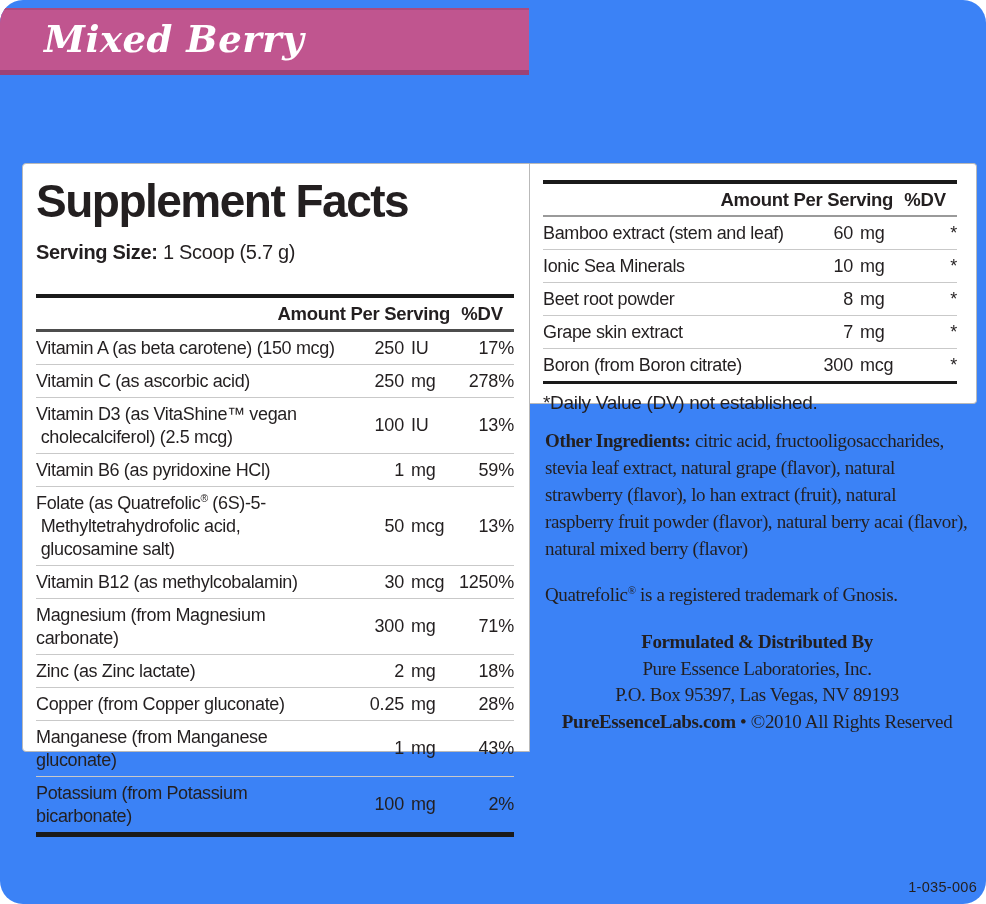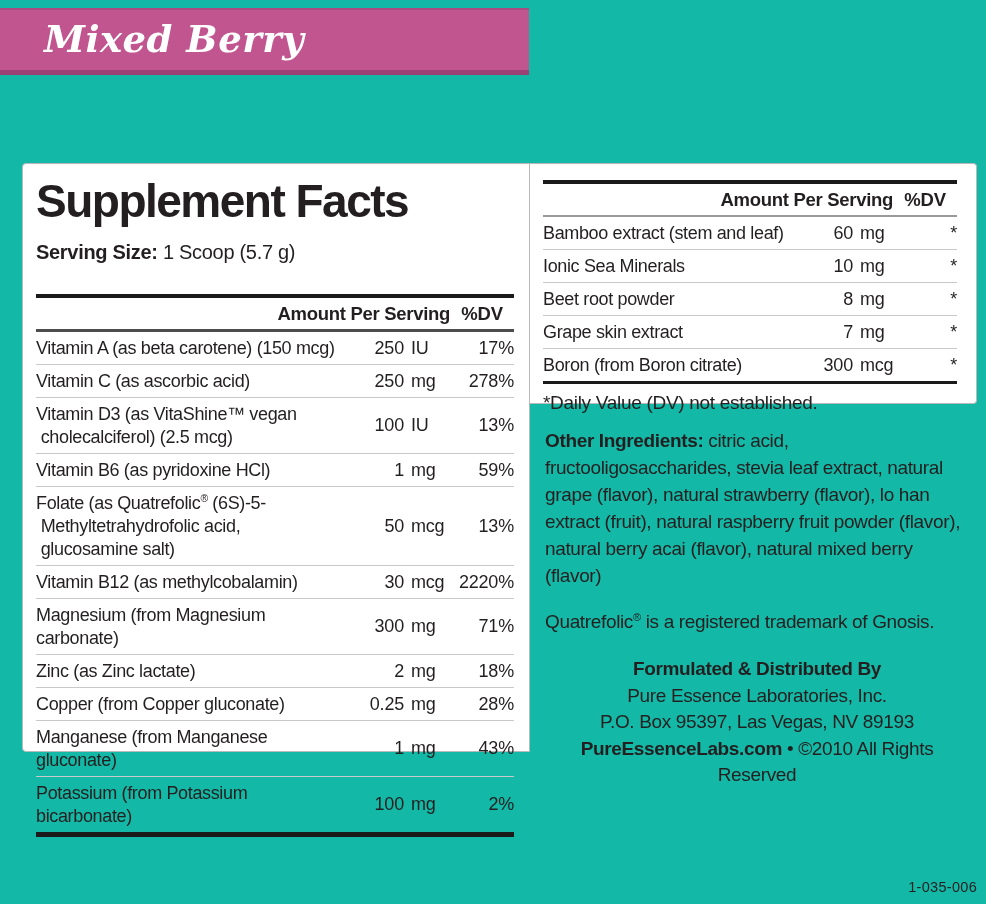--- a/index.html
+++ b/index.html
@@ -1,20 +1,20 @@
 <!DOCTYPE html>
 <html><head>
 <meta charset="utf-8">
 <style>
   * { margin:0; padding:0; box-sizing:border-box; }
   html,body { background:#ffffff; }
   .page {
-    position:relative; width:986px; height:904px; background:#14b8a6;
+    position:relative; width:986px; height:904px; background:#3b82f6;
     font-family:"Liberation Sans", sans-serif; color:#231f20;
-    letter-spacing:-0.2px; overflow:hidden;
+    letter-spacing:-0.2px; overflow:hidden;border-radius:23px;
   }
 
   
   .banner {
     position:absolute; left:0; top:8px; width:529px; height:67px;
     background:#c0558f; border-top:2px solid #ab4b80; border-bottom:5px solid #9d4276;
   }
   .banner-label {
     position:absolute; left:44px; top:0; height:60px; line-height:58px;
     font-family:"DejaVu Serif", serif; font-style:italic; font-weight:bold;
@@ -64,21 +64,21 @@
   .right .row .amt { width:112px; }
   .right .row .dv { width:58px; }
 
   .footnote { font-size:19px; padding:8px 0 0 0; letter-spacing:-0.3px; }
 
   sup.reg { font-size:58%; vertical-align:super; line-height:0; }
 
   
   .notes {
     position:absolute; left:545px; top:427px; width:424px; font-size:19px;
-    line-height:27px; letter-spacing:-0.35px;
+    line-height:27px; letter-spacing:-0.35px;font-family:Liberation Serif, serif;
   }
   .notes .b { font-weight:bold; }
   .tm-note { margin-top:19px; }
   .distributor { margin-top:21px; text-align:center; line-height:26.5px; }
   .distributor .head { font-weight:bold; }
 
   .product-code {
     position:absolute; right:9px; bottom:9px; font-size:14.5px; font-weight:normal;
     letter-spacing:0.3px;
   }
@@ -150,21 +150,21 @@
             </span>
     <span class="dv">13%</span>
   </div>
 
   <div class="row">
     <span class="name rmark">Vitamin B12 (as methylcobalamin)</span>
     <span class="amt">
               <span class="num">30</span>
               <span class="unit">mcg</span>
             </span>
-    <span class="dv">2220%</span>
+    <span class="dv">1250%</span>
   </div>
 
   <div class="row">
     <span class="name rmark">Magnesium (from Magnesium carbonate)</span>
     <span class="amt">
               <span class="num">300</span>
               <span class="unit">mg</span>
             </span>
     <span class="dv">71%</span>
   </div>

